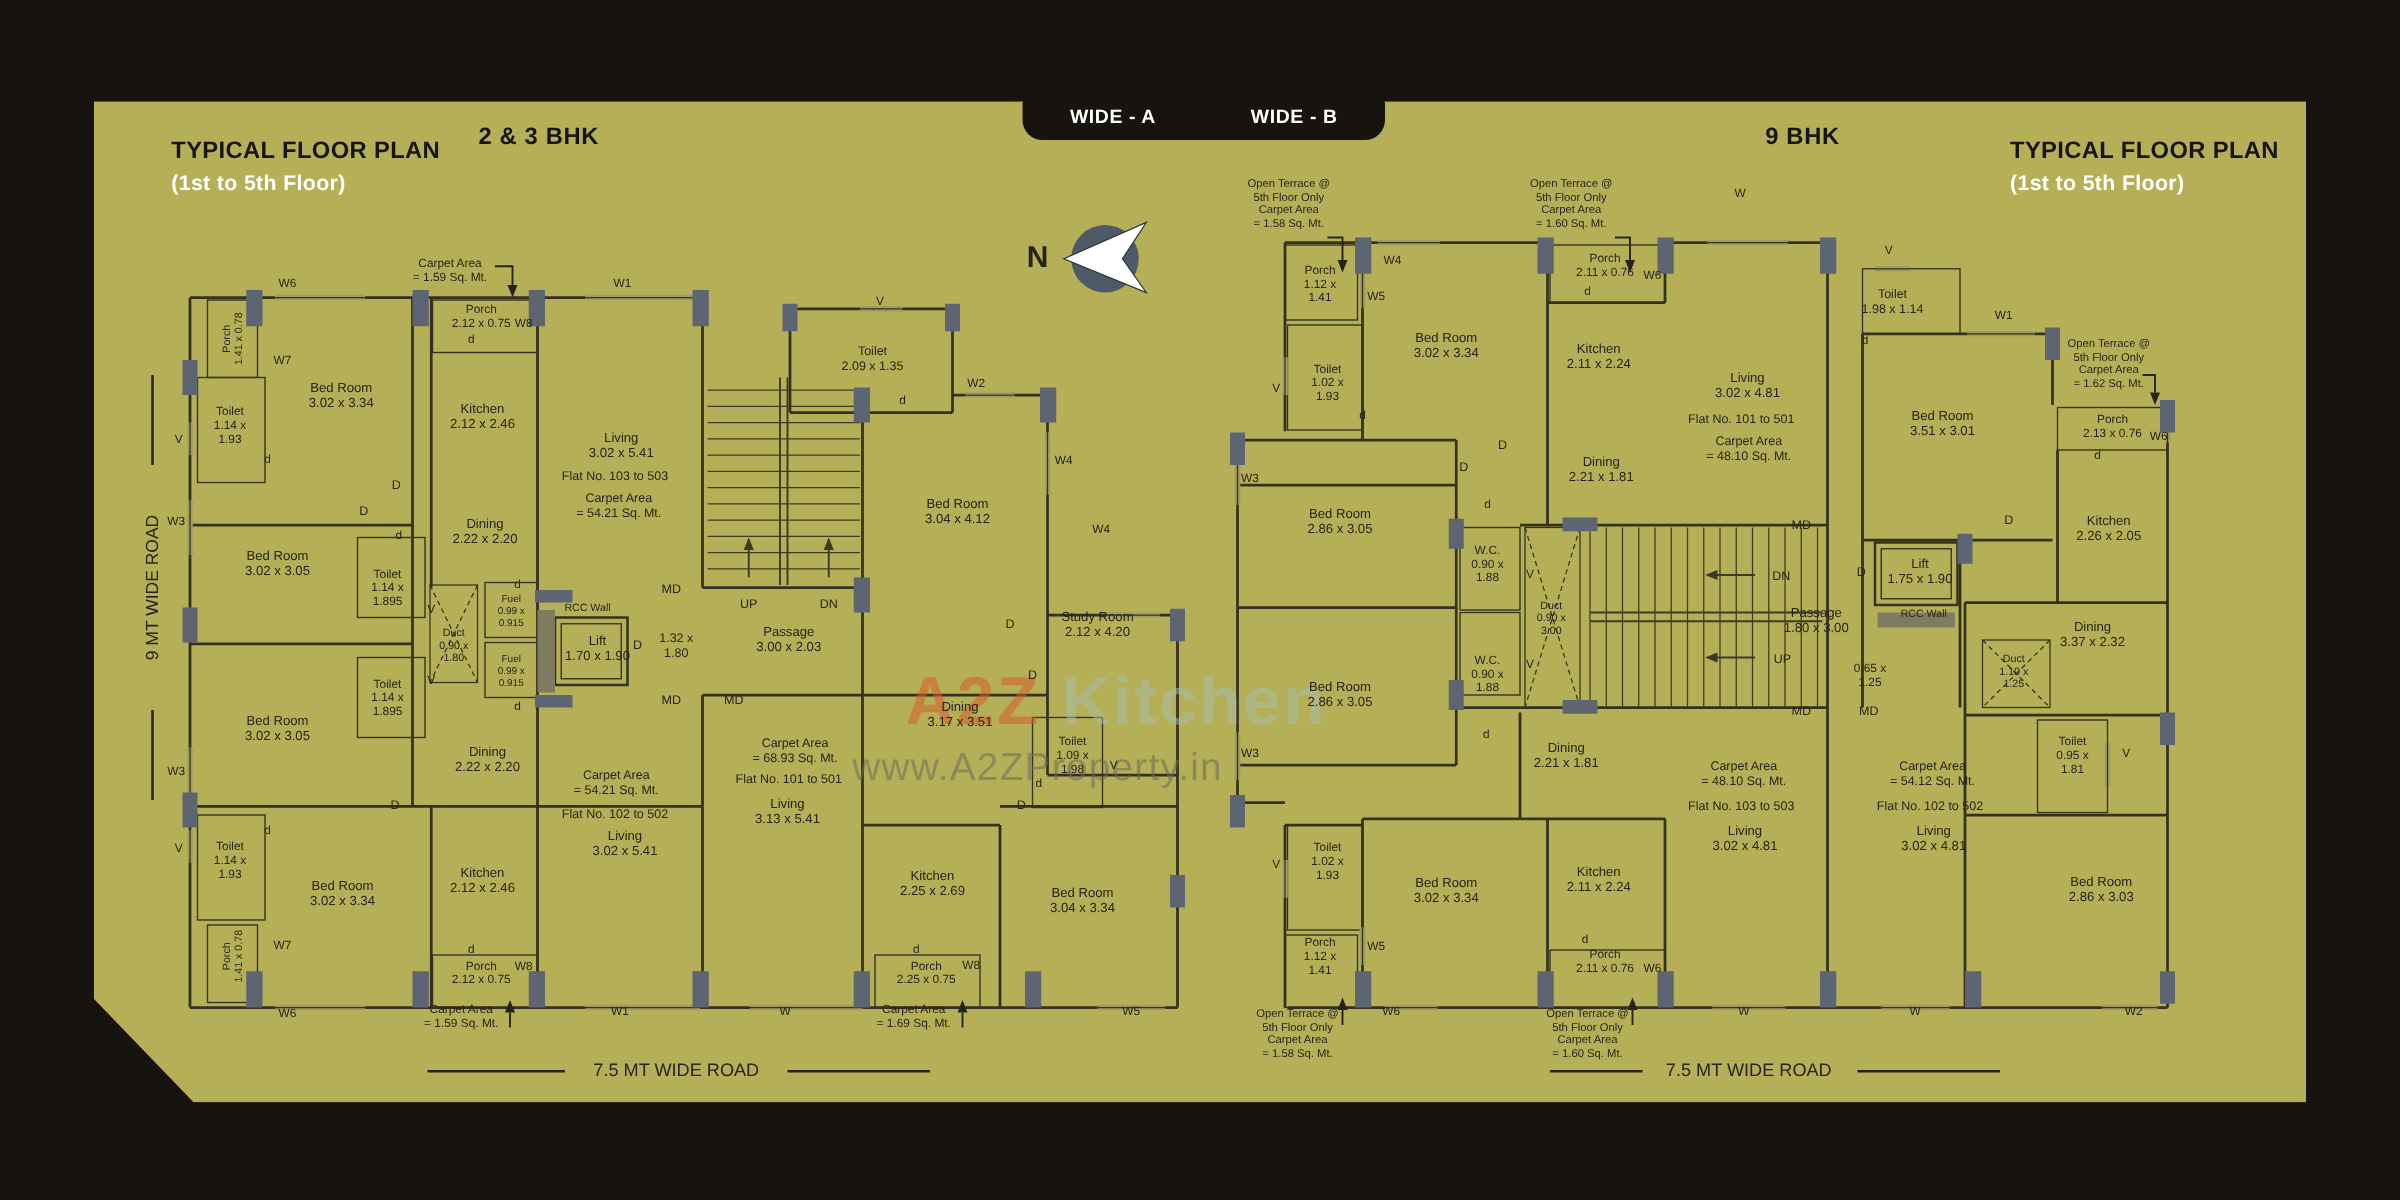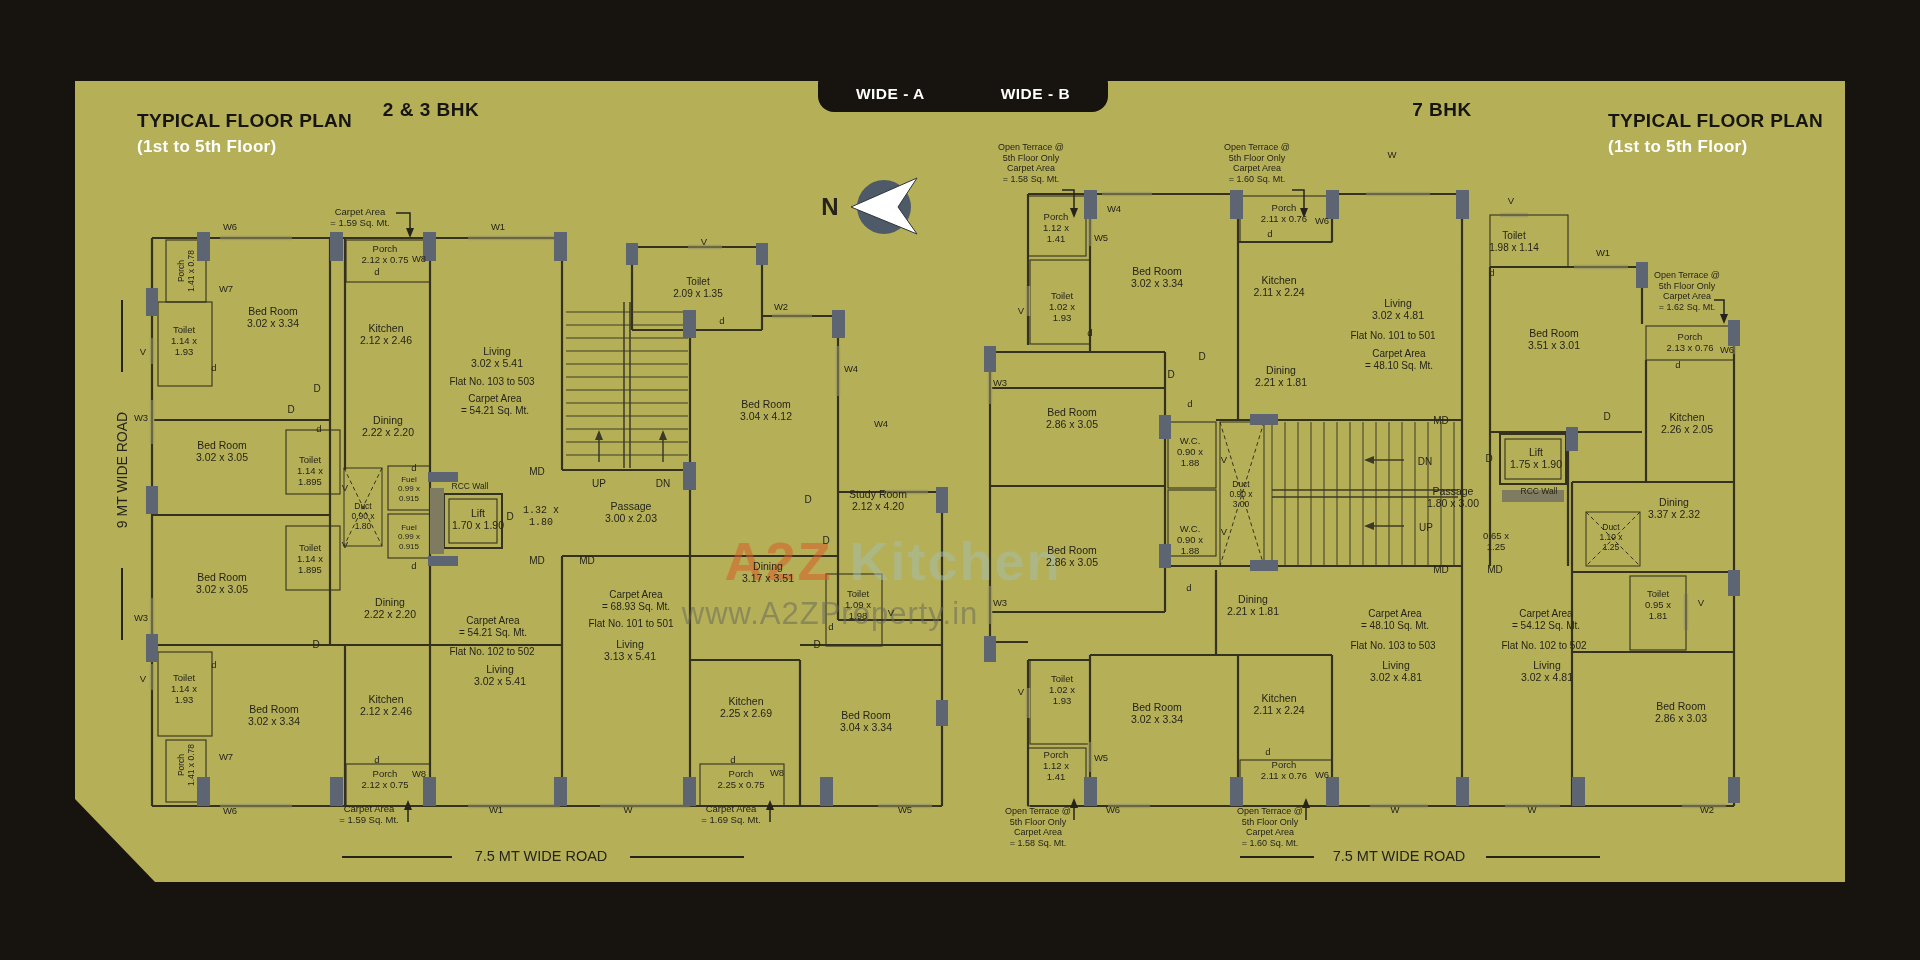--- a/index.html
+++ b/index.html
@@ -183,21 +183,21 @@
   <div class="t2">(1st to 5th Floor)</div>
 </div>
 
 <div class="bhk" style="left:431px;top:99px;">2 &amp; 3 BHK</div>
 
 <div id="tabbar">
   <span class="tab">WIDE - A</span>
   <span class="tab">WIDE - B</span>
 </div>
 
-<div class="bhk" style="left:1442px;top:99px;">7 BHK</div>
+<div class="bhk" style="left:1442px;top:99px;">9 BHK</div>
 
 <div id="title-right" style="left:1608px;top:108px;">
   <div class="t1">TYPICAL FLOOR PLAN</div>
   <div class="t2">(1st to 5th Floor)</div>
 </div>
 
 <div id="wm1">
   <span class="b1">A2Z</span><span class="b2"> Kitchen</span>
 </div>
 <div id="wm2">www.A2ZProperty.in</div>
@@ -268,21 +268,21 @@
 0.915</div>
     <div class="lbl" style="left: 409px; top: 537px; font-size: 8px; transform: translate(-50%, -50%);">Fuel
 0.99 x
 0.915</div>
     <div class="lbl" style="left: 414px; top: 468px; font-size: 9.5px; transform: translate(-50%, -50%);">d</div>
     <div class="lbl" style="left: 414px; top: 566px; font-size: 9.5px; transform: translate(-50%, -50%);">d</div>
     <div class="lbl" style="left: 470px; top: 486px; font-size: 8.5px; transform: translate(-50%, -50%);">RCC Wall</div>
     <div class="lbl" style="left: 478px; top: 519px; font-size: 10.5px; transform: translate(-50%, -50%);">Lift
 1.70 x 1.90</div>
     <div class="lbl" style="left: 510px; top: 517px; font-size: 10px; transform: translate(-50%, -50%);">D</div>
-    <div class="lbl" style="left: 541px; top: 517px; font-size: 10px; transform: translate(-50%, -50%); font-family: Liberation Mono, monospace;">1.32 x
+    <div class="lbl" style="left: 541px; top: 517px; font-size: 10px; transform: translate(-50%, -50%);">1.32 x
 1.80</div>
     <div class="lbl" style="left: 631px; top: 512px; font-size: 10.5px; transform: translate(-50%, -50%);">Passage
 3.00 x 2.03</div>
     <div class="lbl" style="left: 599px; top: 484px; font-size: 10px; transform: translate(-50%, -50%);">UP</div>
     <div class="lbl" style="left: 663px; top: 484px; font-size: 10px; transform: translate(-50%, -50%);">DN</div>
     <div class="lbl" style="left: 537px; top: 472px; font-size: 10px; transform: translate(-50%, -50%);">MD</div>
     <div class="lbl" style="left: 537px; top: 561px; font-size: 10px; transform: translate(-50%, -50%);">MD</div>
     <div class="lbl" style="left: 587px; top: 561px; font-size: 10px; transform: translate(-50%, -50%);">MD</div>
     <div class="lbl" style="left: 878px; top: 500px; font-size: 10.5px; transform: translate(-50%, -50%);">Study Room
 2.12 x 4.20</div>

